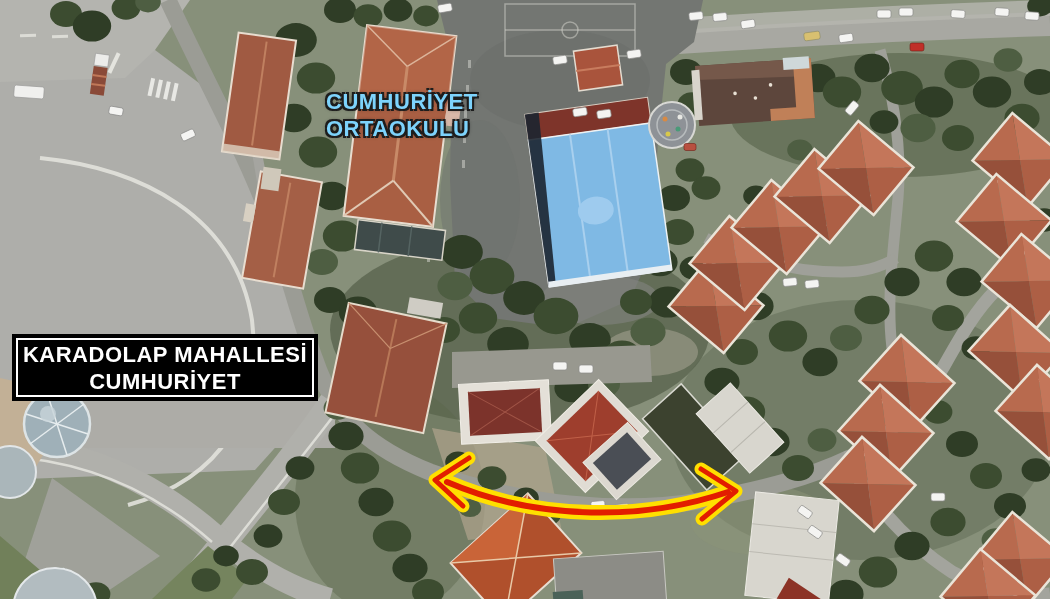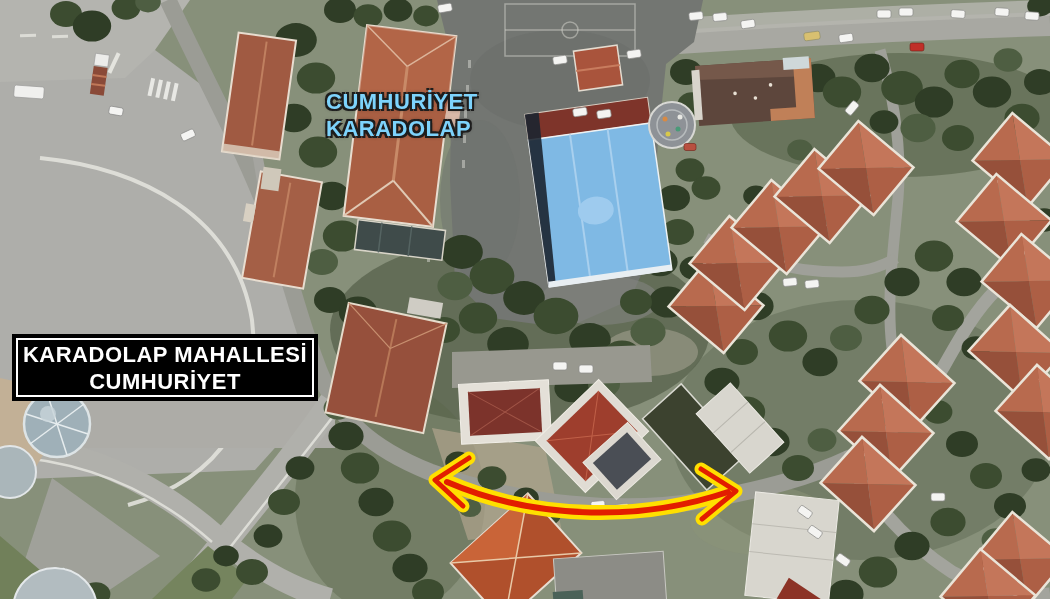--- a/index.html
+++ b/index.html
@@ -421,21 +421,21 @@
       <polyline points="469,458 435,480 463,506" stroke-width="13" stroke="#ffdf00"></polyline>
       <polyline points="701,469 736,491 702,519" stroke-width="13" stroke="#ffdf00"></polyline>
       <path d="M 447 482 C 540 522 645 520 728 492" stroke-width="6" stroke="#e21d00"></path>
       <polyline points="469,458 435,480 463,506" stroke-width="5" stroke="#e21d00"></polyline>
       <polyline points="701,469 736,491 702,519" stroke-width="5" stroke="#e21d00"></polyline>
     </g>
   </svg>
 
   <div class="overlay school-label">
     <div>CUMHURİYET</div>
-    <div>KARADOLAP</div>
+    <div>ORTAOKULU</div>
   </div>
 
   <div class="overlay district-box">
     <div class="district-inner">
       <div>KARADOLAP MAHALLESİ</div>
       <div>CUMHURİYET</div>
     </div>
   </div>
 
 </div>

